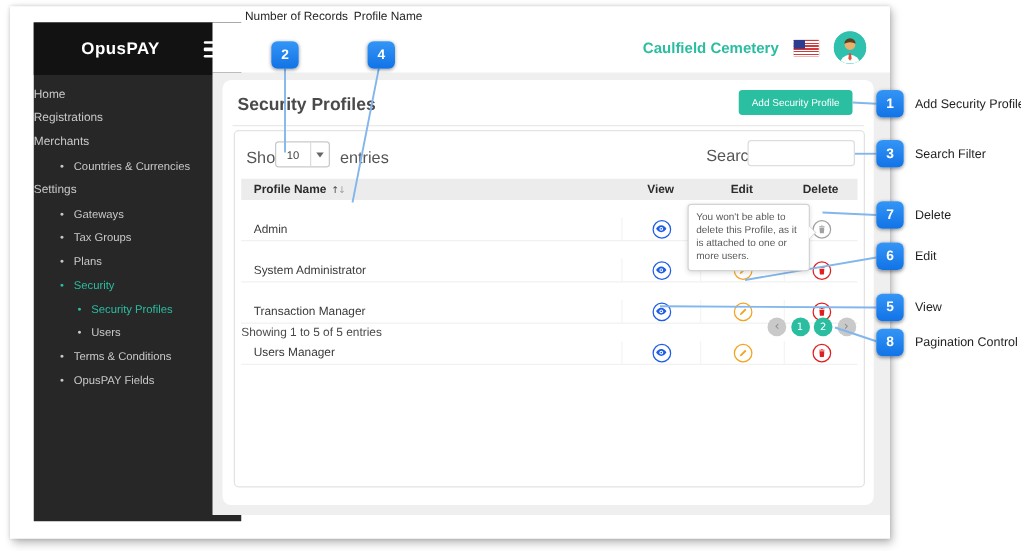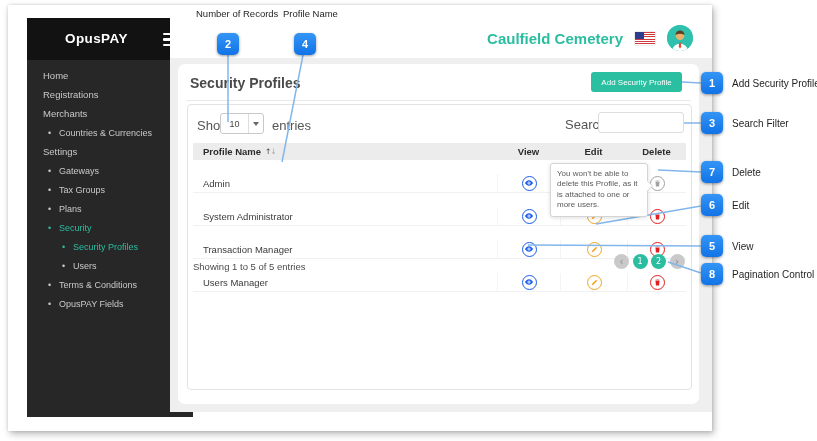--- a/index.html
+++ b/index.html
@@ -11,35 +11,35 @@
   .frame { left:8px; top:5px; width:704px; height:426px; background:#fff;
            box-shadow:2px 3px 7px rgba(0,0,0,.28), 0 0 3px rgba(0,0,0,.14); }
 
   
   .sidebar { left:27px; top:18px; width:166px; height:399px; background:#272727; z-index:1; }
   .sidebar-header { position:relative; height:42px; background:#121212; }
   .brand { position:absolute; left:38px; top:13px; color:#fff; font-weight:bold; font-size:13.5px; letter-spacing:.4px; }
   .hamburger { position:absolute; right:13px; top:15px; width:17px; display:flex; flex-direction:column; gap:3px; cursor:pointer; }
   .hamburger span { height:2.4px; background:#fff; border-radius:1px; }
   .nav { padding-top:6px; }
-  .nav-item { height:19px; display:flex; align-items:center; color:#c9c9c9; font-size:9.5px; position:relative; padding-left:16px; cursor:pointer; white-space:nowrap; }
+  .nav-item { height:19px; display:flex; align-items:center; color:#c9c9c9; font-size:9.5px; position:relative; padding-left:0; cursor:pointer; white-space:nowrap; }
   .nav-item.lvl2 { padding-left:32px; font-size:9px; }
   .nav-item.lvl3 { padding-left:46px; font-size:9px; }
   .nav-item.lvl2::before, .nav-item.lvl3::before { content:"•"; position:absolute; font-size:9px; }
   .nav-item.lvl2::before { left:21px; }
   .nav-item.lvl3::before { left:35px; }
   .nav-item.active { color:#2bbda0; }
   .chev { position:absolute; right:13px; width:5px; height:5px; border-right:1.4px solid #bdbdbd; border-bottom:1.4px solid #bdbdbd; }
   .chev.right { transform:rotate(-45deg); top:7px; }
   .chev.down  { transform:rotate(45deg); top:6px; }
   .nav-item.active .chev { border-color:#2bbda0; }
 
   
   .topbar { left:170px; top:18px; width:542px; height:40px; background:#fff; display:flex; align-items:center; justify-content:flex-end; gap:12px; padding-right:19px; z-index:1; }
-  .org { color:#2bbda0; font-size:15px; font-weight:bold; cursor:pointer; }
+  .org { color:#2bbda0; font-size:12px; font-weight:bold; cursor:pointer; }
   .flag { width:20px; height:13px; position:relative; cursor:pointer;
           background:repeating-linear-gradient(180deg,#d23b3b 0 1.1px,#fff 1.1px 2.17px); box-shadow:0 0 1px rgba(0,0,0,.4); }
   .flag::before { content:""; position:absolute; left:0; top:0; width:9px; height:7px; background:#2c3d8f; }
   .avatar { width:26px; height:26px; border-radius:50%; overflow:hidden; background:#2fc0ae; cursor:pointer; flex:0 0 auto; }
 
   
   .content { left:170px; top:58px; width:542px; height:354px; background:#f0efef; z-index:1; }
   .card { left:178px; top:64px; width:521px; height:340px; background:#fff; border-radius:7px; z-index:1; }
   .card-title { left:190px; top:75px; font-size:14px; font-weight:bold; color:#4a4a4a; z-index:2; }
   .add-btn { left:591px; top:72px; width:91px; height:20px; background:#2abfa1; color:#fff; font-size:8px;

